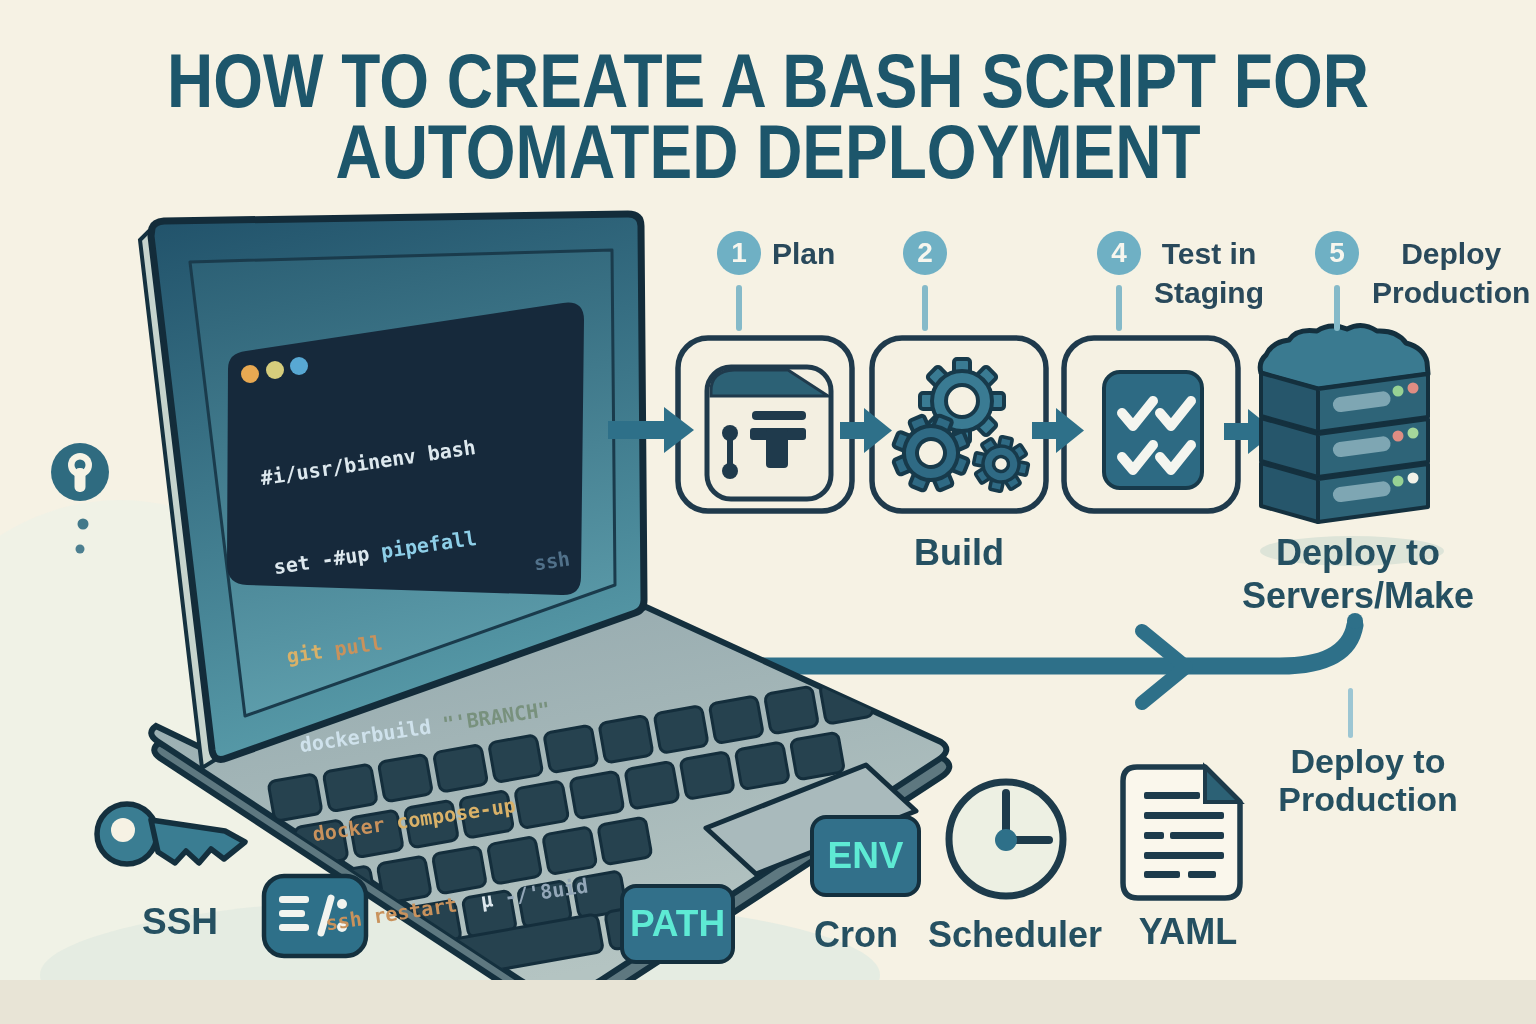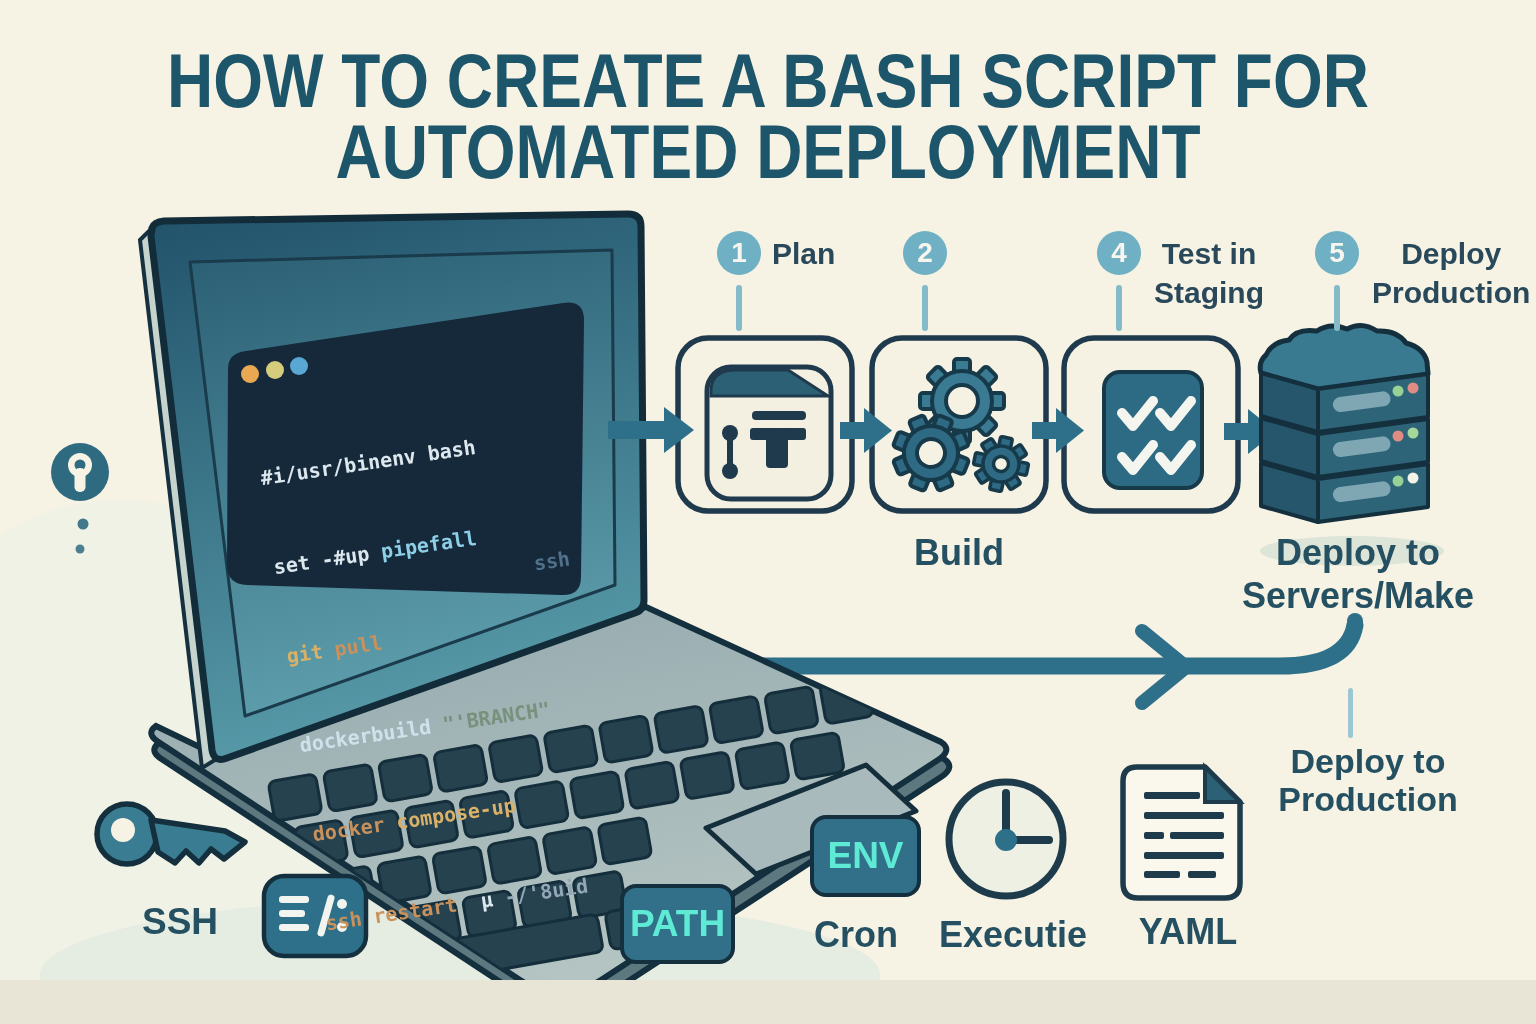--- a/index.html
+++ b/index.html
@@ -370,16 +370,16 @@
 </div>
 
 <div class="flabel" style="left:120px;top:901px;width:120px;font-size:37px;">SSH</div>
 <div class="badge" style="left:614px;top:884px;width:107px;height:72px;margin-left:6px;">
       <span>PATH</span>
     </div>
 <div class="badge" style="left:810px;top:815px;width:103px;height:74px;">
       <span>ENV</span>
     </div>
 <div class="flabel" style="left:796px;top:914px;width:120px;">Cron</div>
-<div class="flabel" style="left:928px;top:914px;width:170px;">Executie</div>
+<div class="flabel" style="left:928px;top:914px;width:170px;">Scheduler</div>
 <div class="flabel" style="left:1128px;top:911px;width:120px;">YAML</div>
 
 </div>
 
 </body></html>

